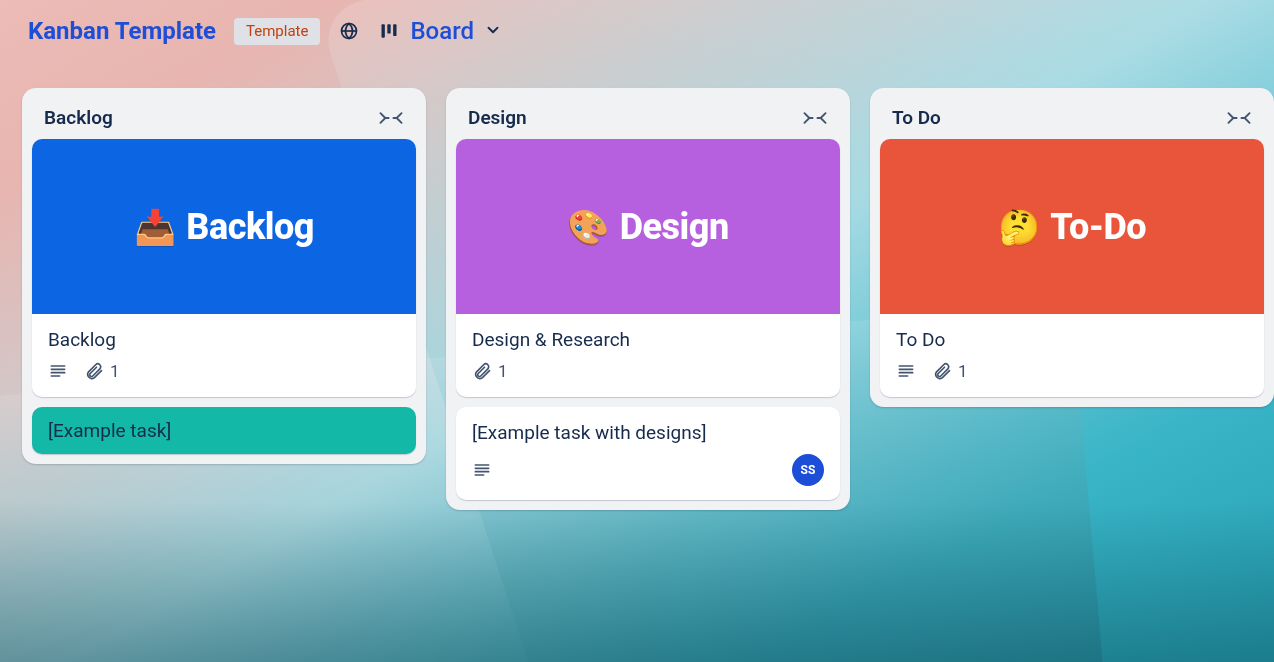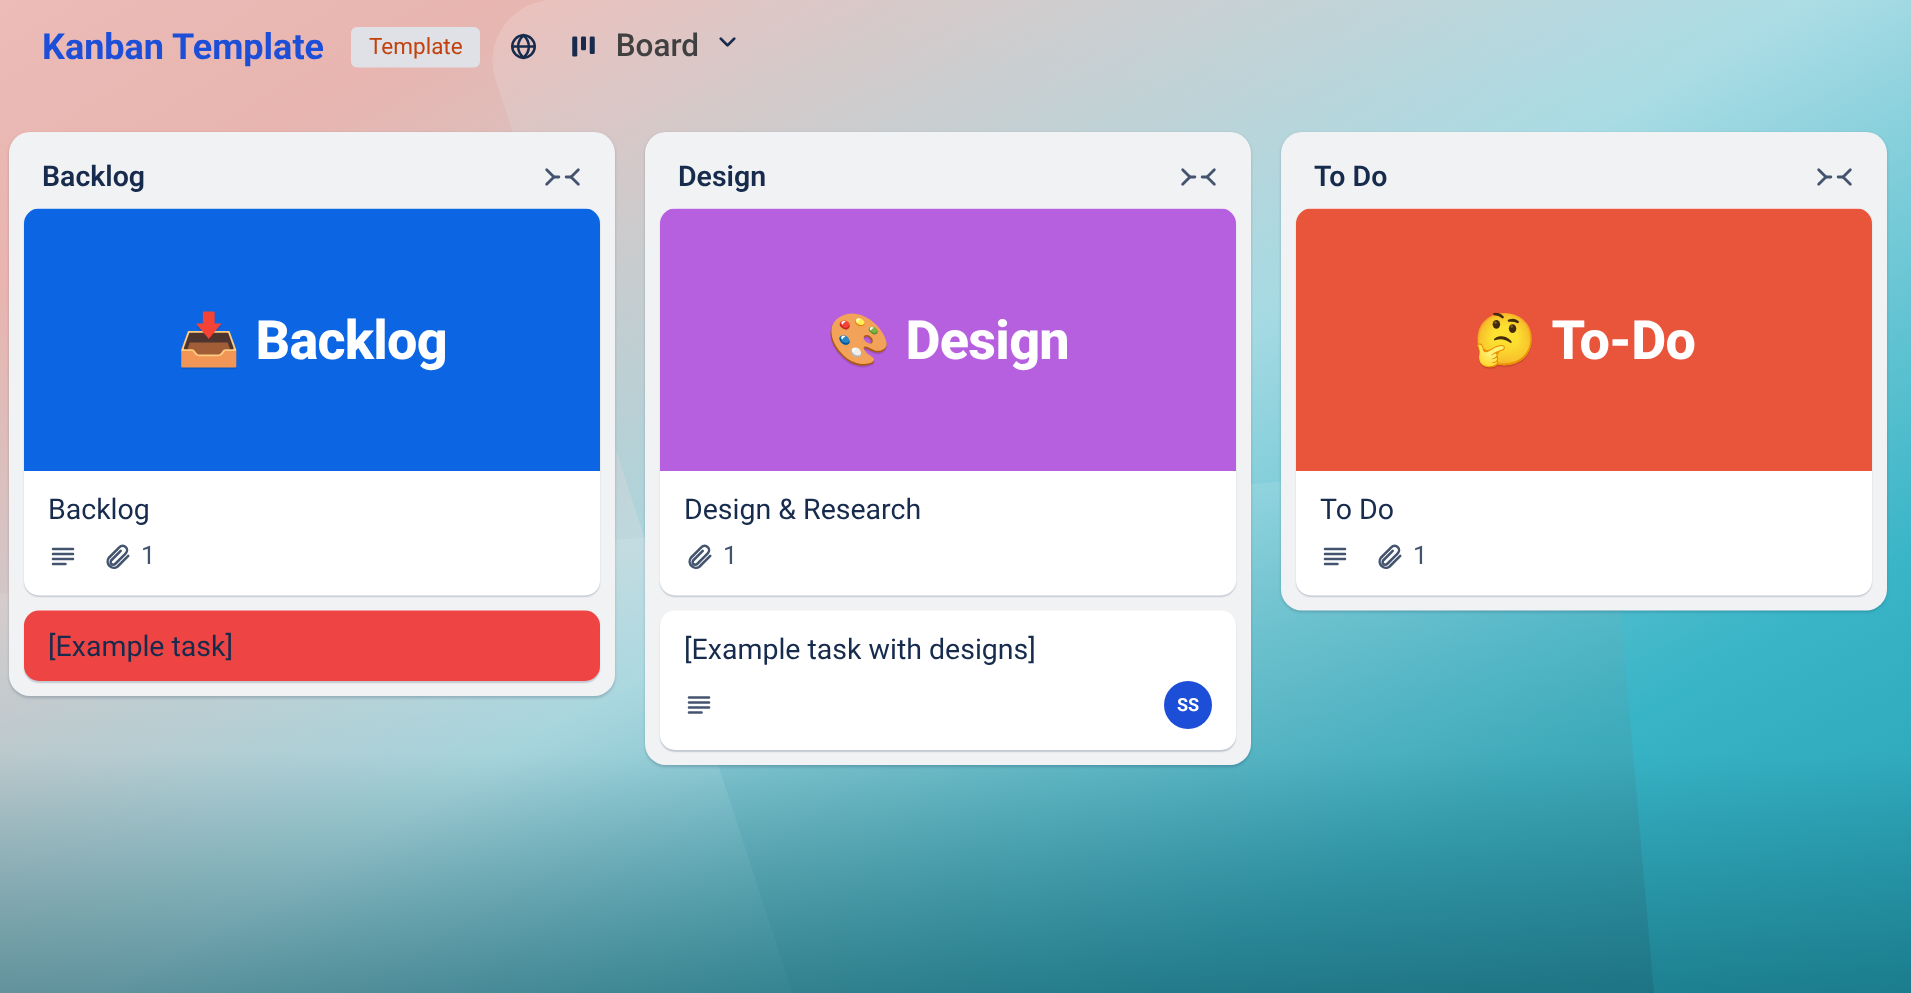--- a/index.html
+++ b/index.html
@@ -64,33 +64,33 @@
     color: #c2410c;
     line-height: 1;
   }
   .header-icon {
     width: 22px; height: 22px;
     display: flex; align-items: center; justify-content: center;
     color: #172b4d;
   }
   .view-switch {
     display: flex; align-items: center; gap: 10px;
-    font-size: 21px; font-weight: 500;
-    color: #404040;
+    font-size: 24px; font-weight: 500;
+    color: #1d4ed8;
   }
   .board-ico {
     width: 22px; height: 22px;
     display: flex; align-items: center; justify-content: center;
   }
   .chev svg { width: 18px; height: 18px; }
 
   .board-area {
     display: flex;
     gap: 20px;
-    padding: 26px 6px 20px 6px;
+    padding: 26px 6px 20px 22px;
     align-items: flex-start;
     overflow-x: auto;
     height: calc(100% - 62px);
   }
 
   .list {
     background: #f1f2f4;
     border-radius: 14px;
     width: 404px;
     flex: 0 0 404px;
@@ -170,21 +170,21 @@
     background: #5e4db2;
     color: #fff;
     font-size: 12px;
     font-weight: 700;
     display: flex;
     align-items: center;
     justify-content: center;
   }
 
   .plain-card {
-    background: #ef4444;
+    background: #14b8a6;
     border-radius: 10px;
     box-shadow: 0 1px 1px rgba(9,30,66,0.2);
     padding: 12px 16px;
     color: #172b4d;
     font-size: 19px;
     margin-bottom: 10px;
   }
   .plain-card:last-child { margin-bottom: 0; }
 </style>
 </head>

